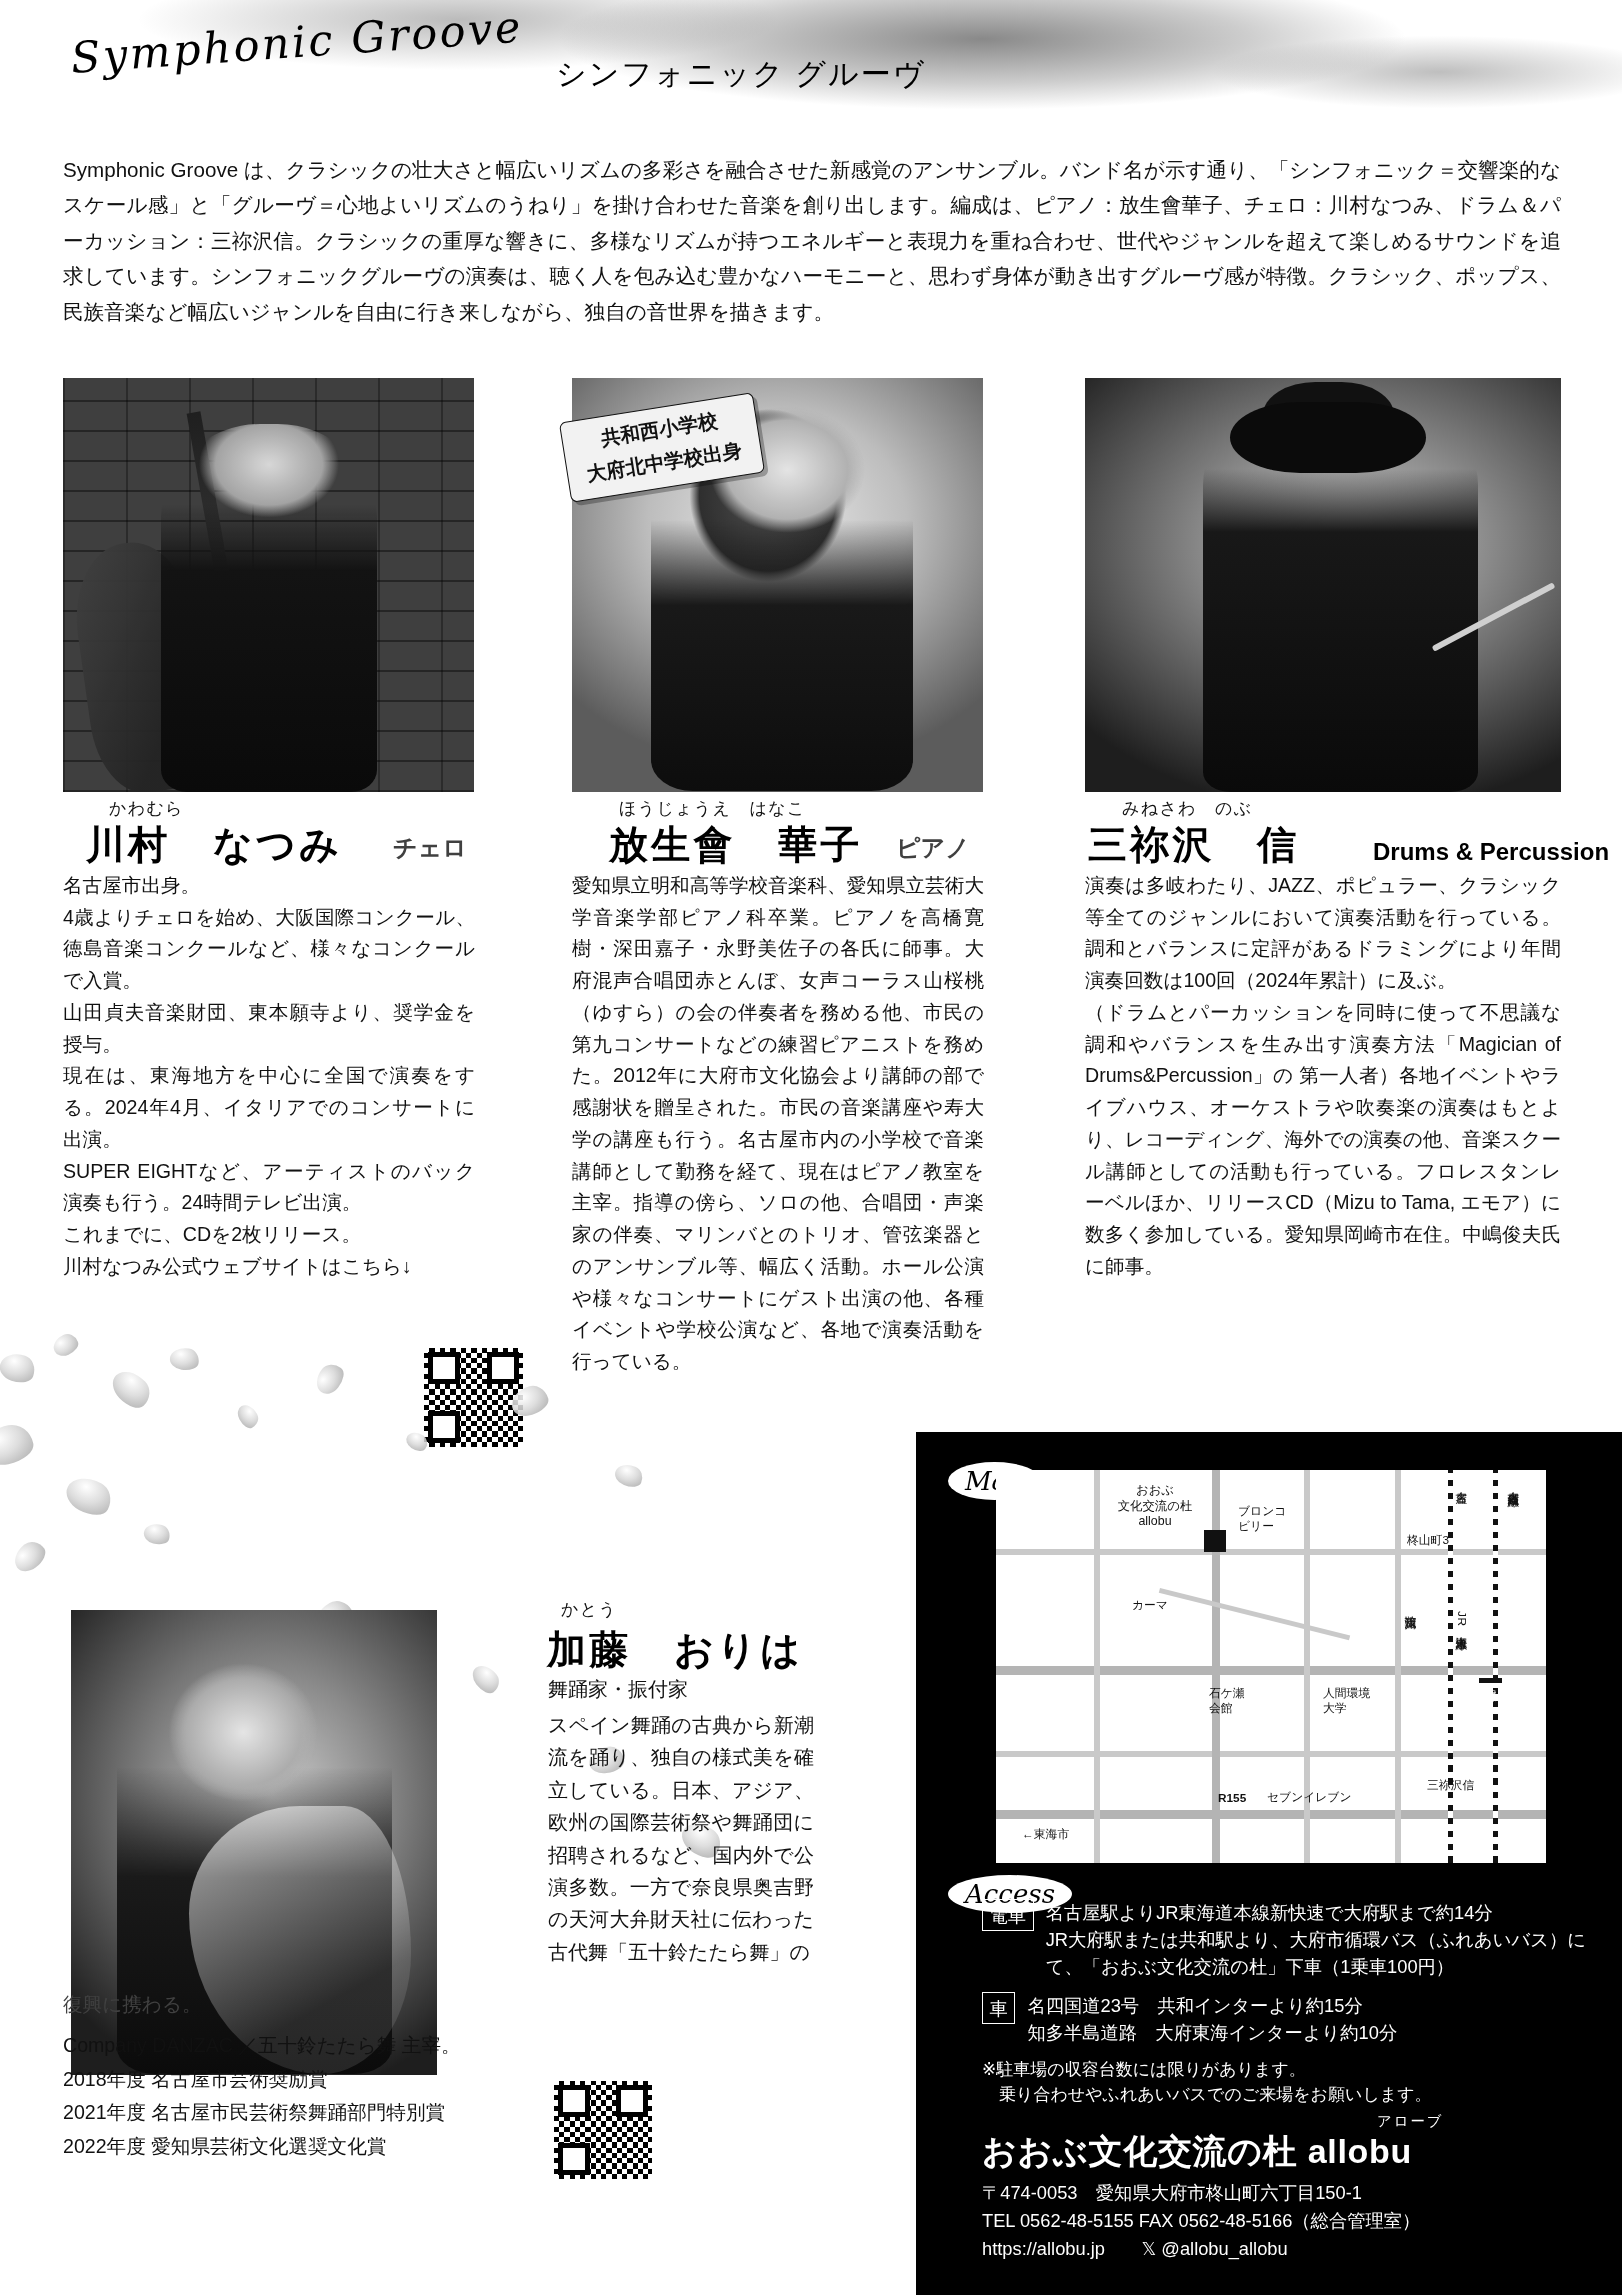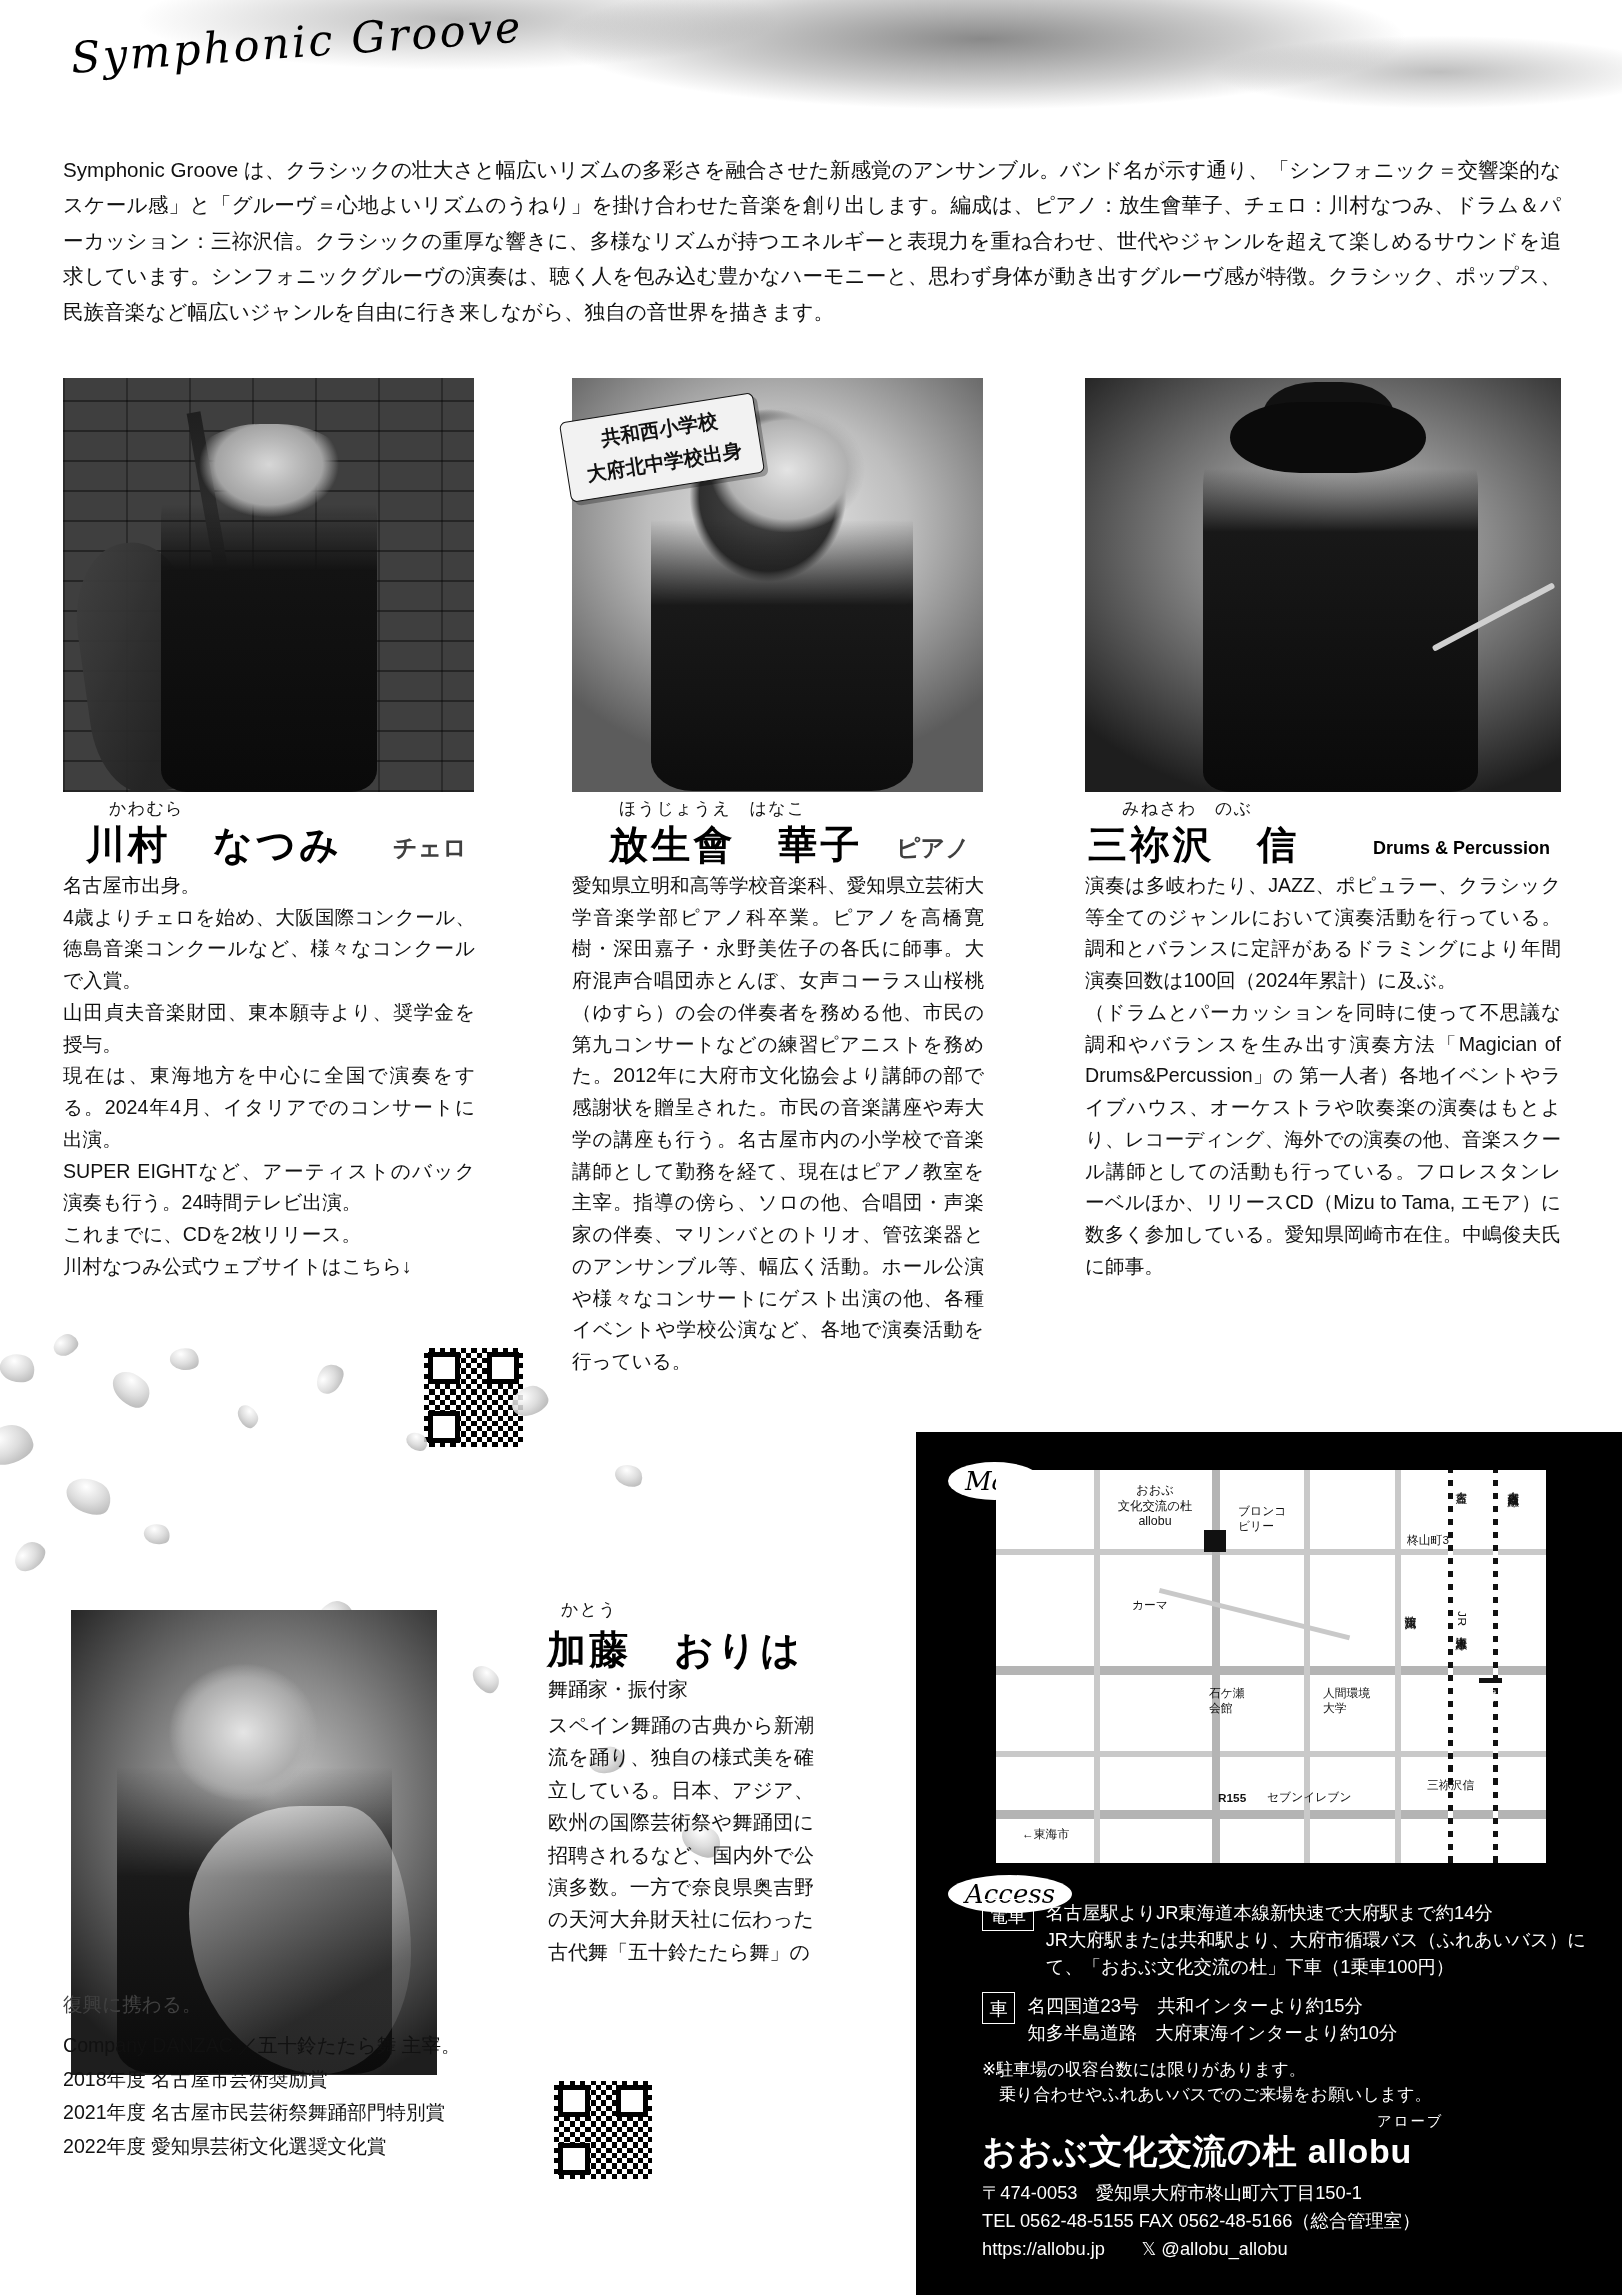--- a/index.html
+++ b/index.html
@@ -181,21 +181,21 @@
   .role {
     position: absolute;
     font-size: 24px;
     font-weight: 600;
     color: #404040;
     white-space: nowrap;
     text-align: right;
   }
   .role-small {
     position: absolute;
-    font-size: 18px;
+    font-size: 24px;
     font-weight: 700;
     color: #000;
     white-space: nowrap;
   }
   .bio {
     position: absolute;
     font-size: 19.6px;
     line-height: 1.62;
     color: #111;
     text-align: justify;
@@ -384,20 +384,21 @@
     font-size: 18.3px; line-height: 1.52; color:#fff;
   }
 </style>
 </head>
 <body>
 
 <div class="page">
 
   <div class="header-smudge"></div>
   <div class="logo-script">Symphonic Groove</div>
+  <div class="logo-kana">シンフォニック グルーヴ</div>
 
   <div class="intro">Symphonic Groove は、クラシックの壮大さと幅広いリズムの多彩さを融合させた新感覚のアンサンブル。バンド名が示す通り、「シンフォニック＝交響楽的なスケール感」と「グルーヴ＝心地よいリズムのうねり」を掛け合わせた音楽を創り出します。編成は、ピアノ：放生會華子、チェロ：川村なつみ、ドラム＆パーカッション：三祢沢信。クラシックの重厚な響きに、多様なリズムが持つエネルギーと表現力を重ね合わせ、世代やジャンルを超えて楽しめるサウンドを追求しています。シンフォニックグルーヴの演奏は、聴く人を包み込む豊かなハーモニーと、思わず身体が動き出すグルーヴ感が特徴。クラシック、ポップス、民族音楽など幅広いジャンルを自由に行き来しながら、独自の音世界を描きます。</div>
 
   <div class="photo photo-1">
     <div class="brickwall"></div>
     <div class="cello-body"></div>
     <div class="cello-neck"></div>
     <div class="figure-cello"></div>
   </div>
 

